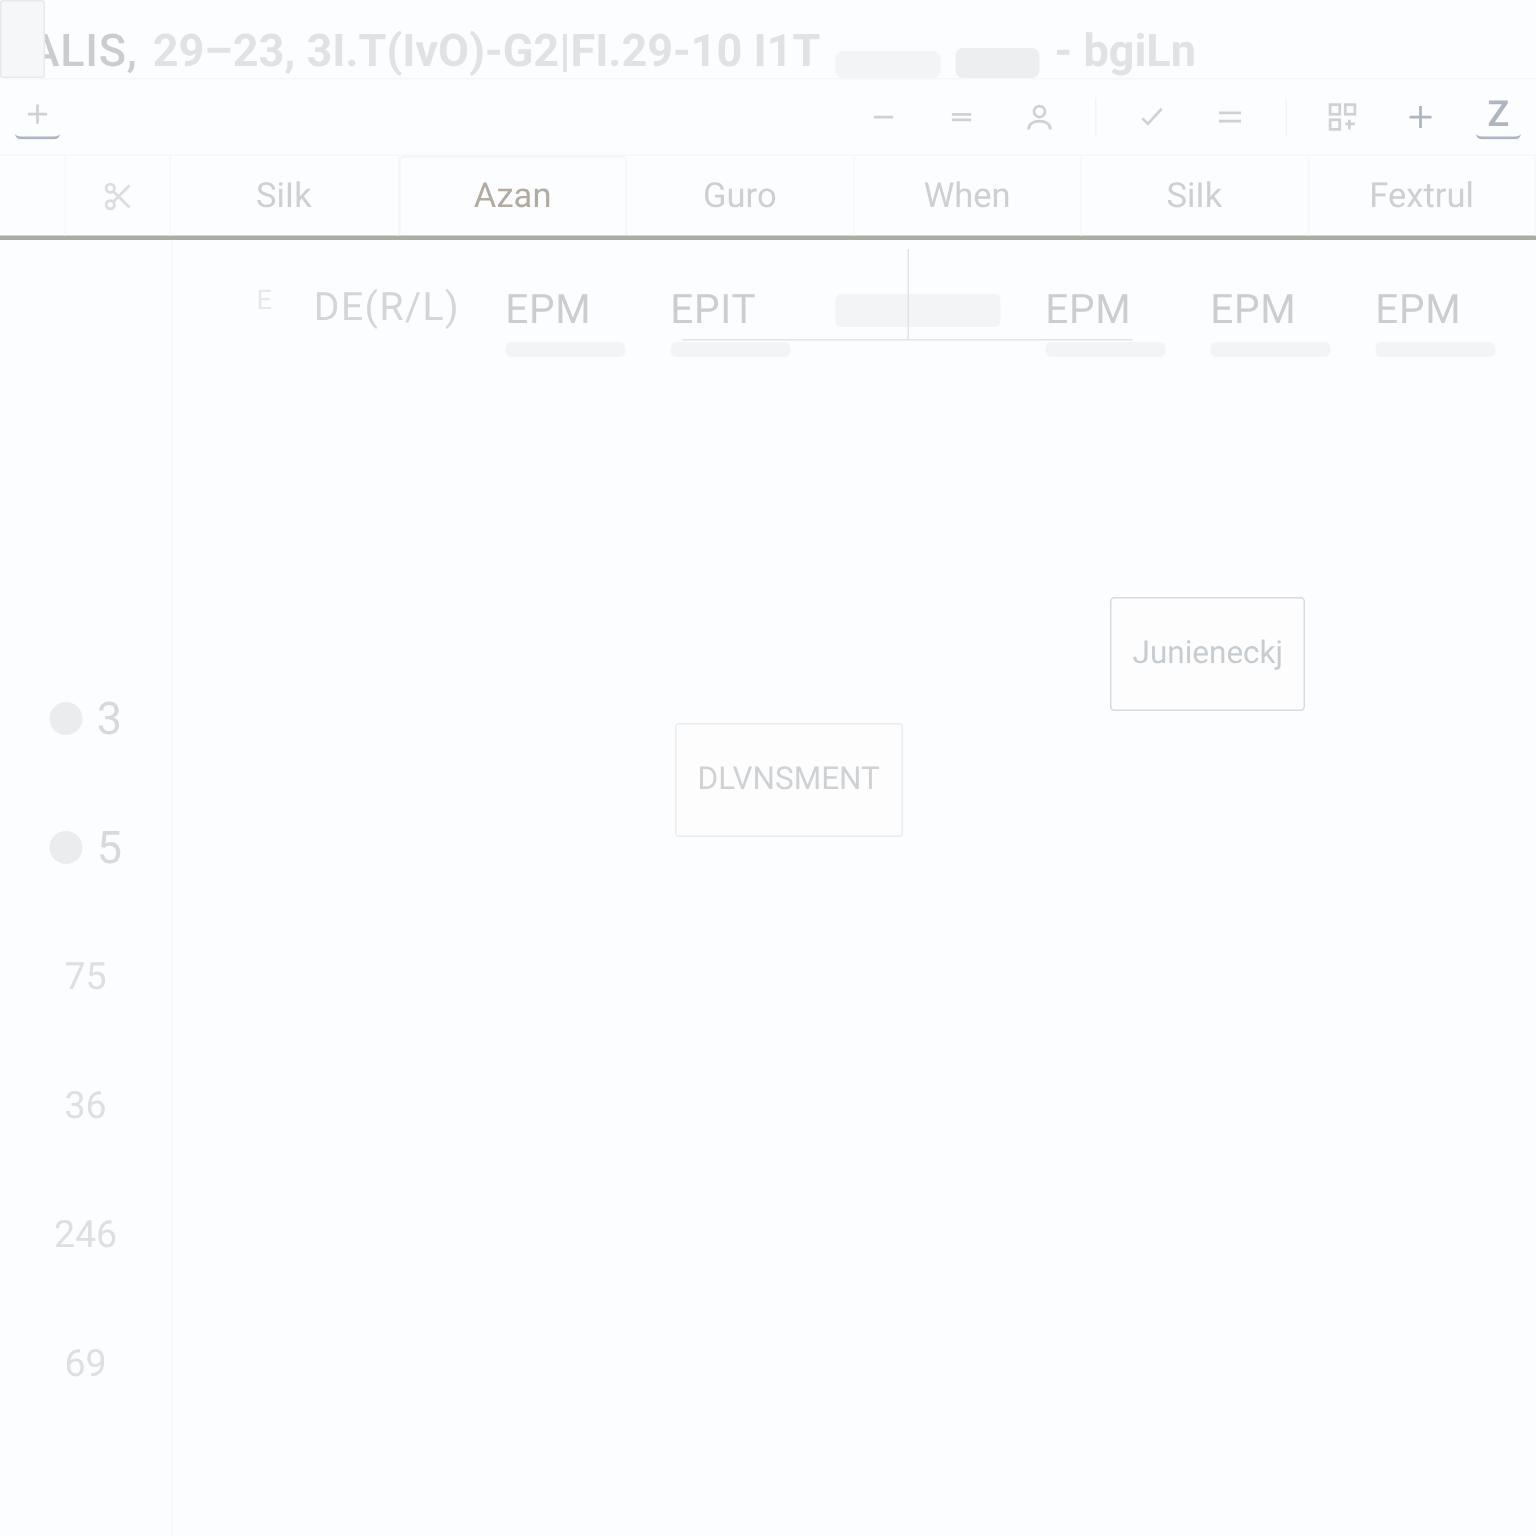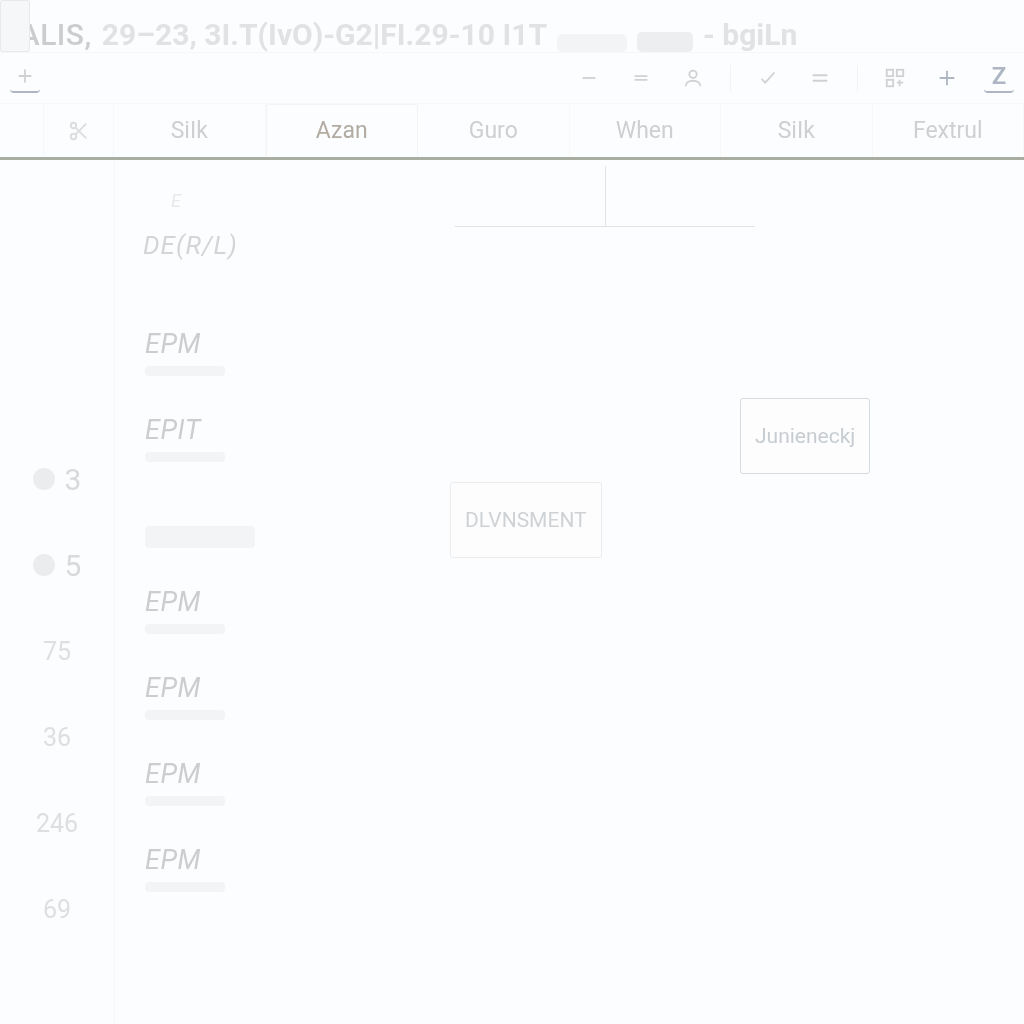--- a/index.html
+++ b/index.html
@@ -93,28 +93,28 @@
     font-size: 25px; color: #bcc7d3;
   }
   .rownums .n .dot {
     width: 22px; height: 22px; border-radius: 50%; background: #d7dee6;
     margin-right: 10px;
   }
   .rownums .n.big { font-size: 30px; color: #b2bdca; }
   .labels {
     width: 200px;
     padding-top: 30px;
-    display: flex; flex-direction: column; font-style: italic;
+    display: flex; flex-direction: row;
   }
   .labels .hint {
     height: 40px; font-size: 18px; color: #cfd7e0; padding-left: 56px;
   }
   .labels .row {
     height: 86px;
-    display: flex; flex-direction: column; justify-content: flex-end;
+    display: flex; flex-direction: column; justify-content: flex-start;
     padding-left: 30px;
   }
   .labels .row .t { font-size: 27px; color: #9aa7b6; letter-spacing: .5px; }
   .labels .row .sub { width: 80px; height: 10px; background: #e8edf3; border-radius: 4px; margin-top: 6px; }
   .labels .lead { font-size: 26px; color: #a9b5c3; letter-spacing: 1px; padding-left: 28px; height: 60px; }
 
   .canvas { flex: 1; position: relative; }
   .ruler-v { position: absolute; left: 290px; top: 6px; width: 1px; height: 60px; background: #c5cfdb; }
   .ruler-h { position: absolute; left: 140px; top: 66px; width: 300px; height: 1px; background: #c5cfdb; }
 

